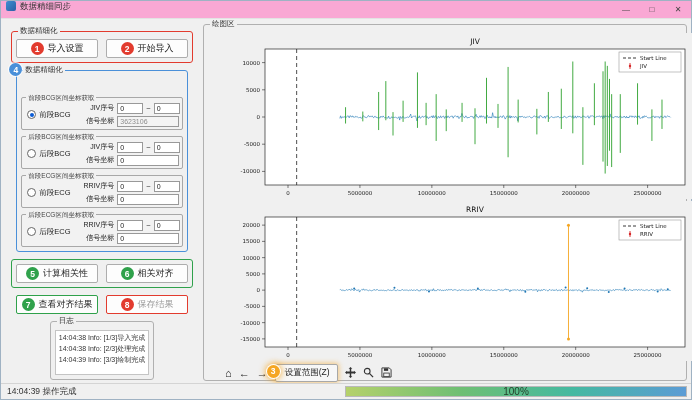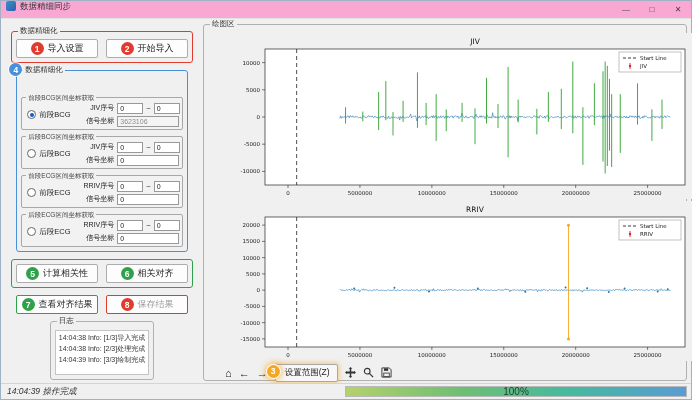--- a/index.html
+++ b/index.html
@@ -91,21 +91,21 @@
   .tb-svg { display:inline-flex; cursor:pointer; }
   .range-btn { position:relative; font-size:8.5px; color:#222; background:#f7f7f7;
     border:1px solid #a8a8a8; border-radius:2px; padding:2px 7px 2px 9px; cursor:pointer;
     box-shadow:0 0 5px 1px rgba(245,166,35,.55);
     font-family:"Liberation Sans","DejaVu Sans",sans-serif; }
   .range-marker { position:absolute; left:-9px; top:0px; }
 
   
   .statusbar { position:absolute; left:0; right:0; bottom:0; height:16px; background:#f0f0f0;
     border-top:1px solid #d4d4d4; display:flex; align-items:center; padding:0 4px 0 6px; }
-  .status-text { font-size:8.5px; color:#333;font-style:italic; }
+  .status-text { font-size:8.5px; color:#333; }
   .progress-wrap { position:absolute; right:4px; top:2px; width:342px; height:11px;
     border:1px solid #b9b9b9; background:linear-gradient(90deg,#b5d16b,#6fbf73,#45b9a1,#5b9bd5);
     display:flex; align-items:center; justify-content:center; }
   .progress-label { font-size:10px; color:#23402a; }
 </style>
 </head>
 <body>
 
 <div class="window">
 

